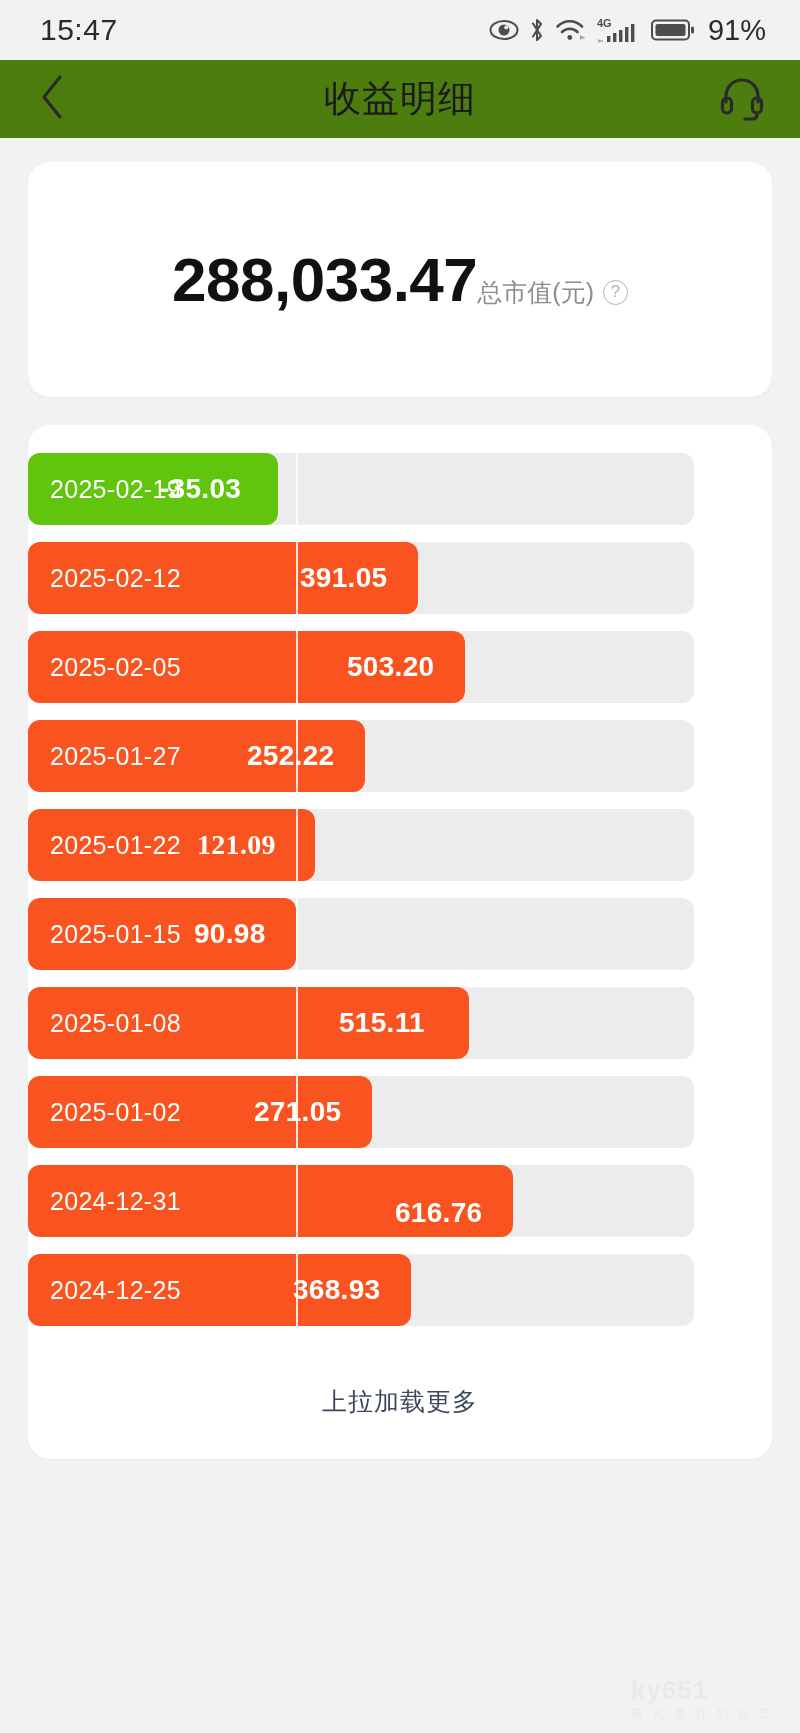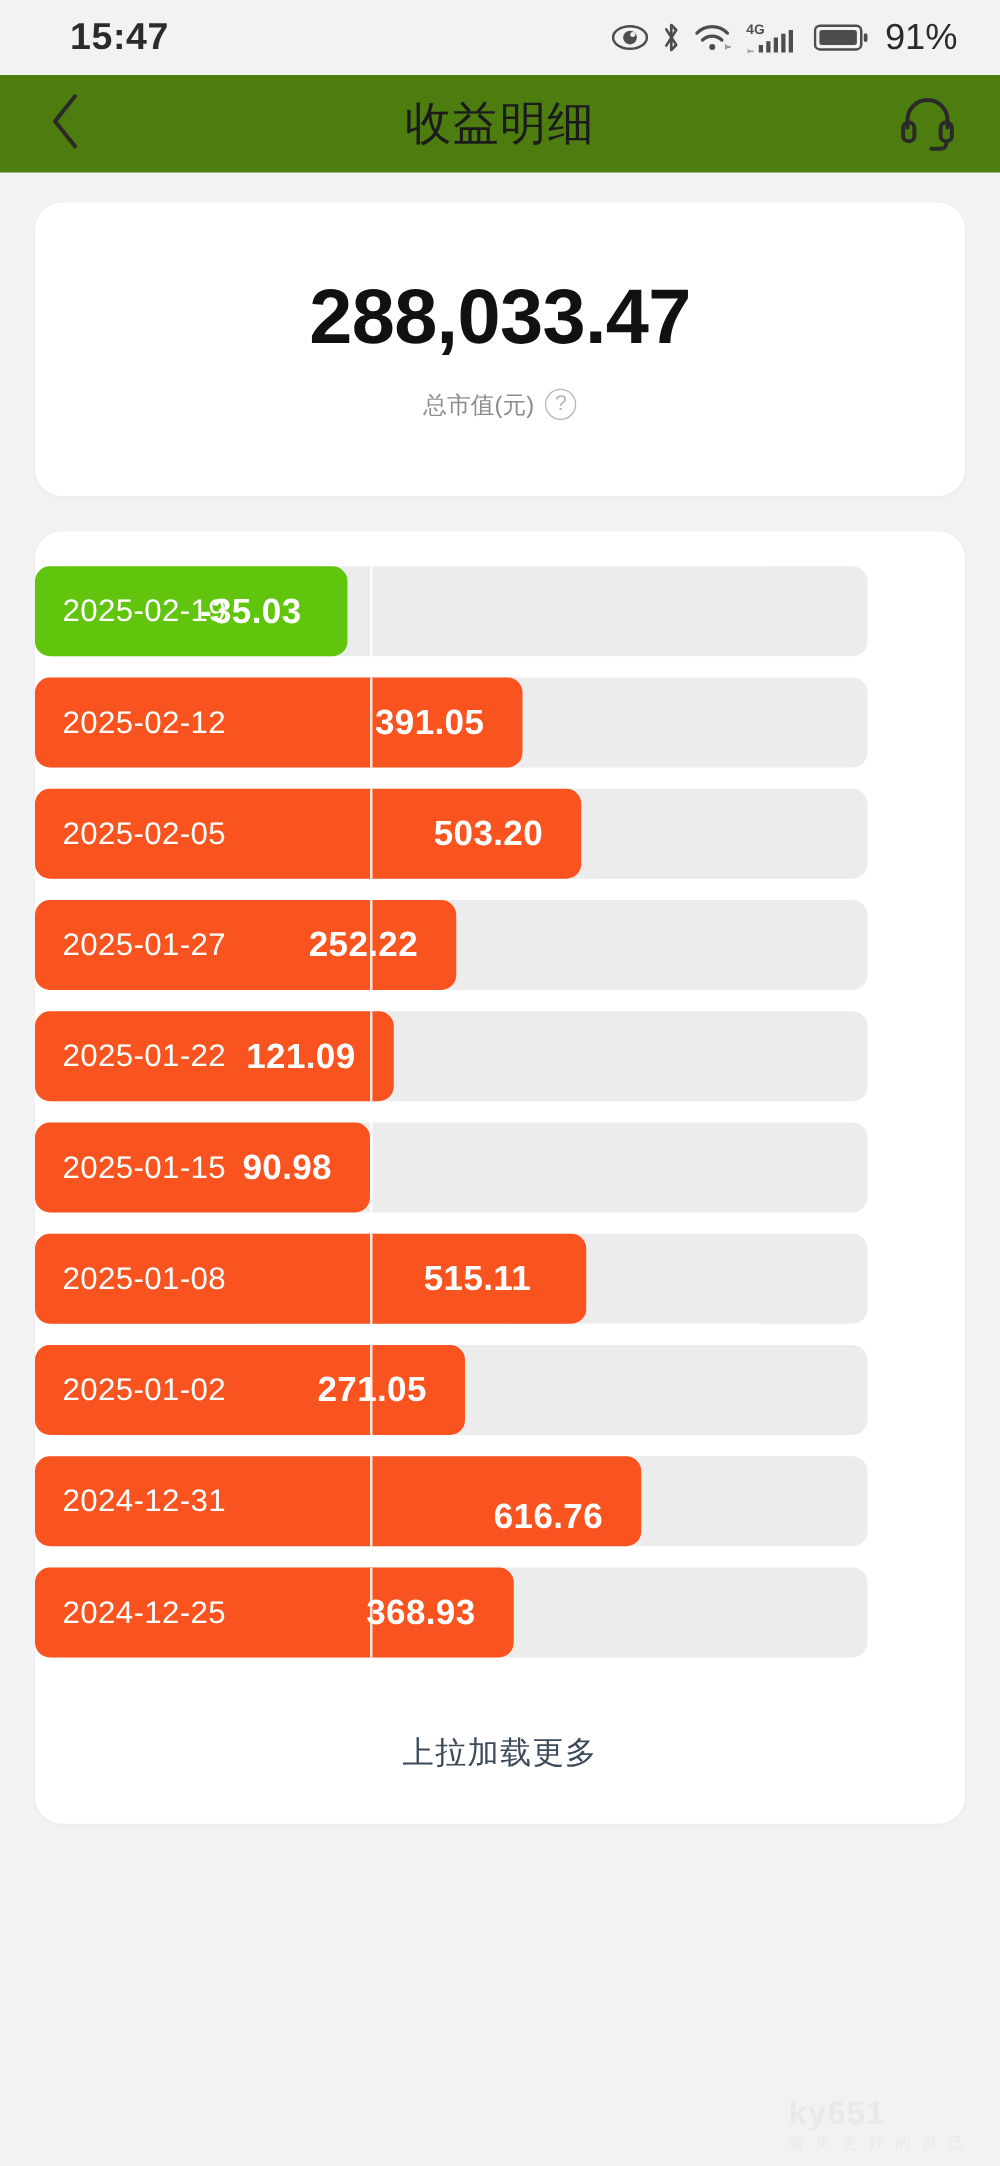--- a/index.html
+++ b/index.html
@@ -10,21 +10,21 @@
     overflow:hidden;
   }
 
   
   .statusbar{
     height:60px; width:100%;
     display:flex; align-items:center; justify-content:space-between;
     padding:0 34px 0 40px;
     background:#f2f2f2;
   }
-  .sb-time{ font-size:30px; color:#2b2b2b; letter-spacing:.5px; font-weight:700;margin-left:16px; }
+  .sb-time{ font-size:30px; color:#2b2b2b; letter-spacing:.5px; font-weight:400; }
   .sb-right{ display:flex; align-items:center; gap:9px; }
   .sb-right svg{ display:block; }
   .sb-batt-pct{ font-size:29px; color:#2b2b2b; margin-left:4px; }
 
   
   .navbar{
     height:78px; width:100%;
     display:flex; align-items:center;
     padding:0 30px 0 26px;
     background:#4d7c0f;
@@ -48,32 +48,32 @@
   .card{
     background:#ffffff;
     border-radius:22px;
     box-shadow:0 1px 3px rgba(0,0,0,.04);
   }
 
   
   .summary{
     margin-top:24px;
     height:235px;
-    display:flex; flex-direction:column;
+    display:flex; flex-direction:row;
     align-items:center; justify-content:center;
   }
   .summary-amount{
     font-size:62px; font-weight:700; color:#111;
     letter-spacing:-.5px; line-height:1;
   }
   .summary-label-row{
     margin-top:26px;
     display:flex; align-items:center; gap:9px;
   }
-  .summary-label{ font-size:19px; color:#8d8d8d; }
+  .summary-label{ font-size:25px; color:#8d8d8d; }
   .q-icon{
     width:25px;height:25px;border-radius:50%;
     border:1.6px solid #b4b4b4;
     color:#b4b4b4; font-size:17px; line-height:22px;
     text-align:center; display:inline-block;
   }
 
   
   .list-card{
     margin-top:28px;
@@ -243,21 +243,21 @@
           <div class="track"></div>
           <div class="bar pos" style="width: 337px;"></div>
           <div class="bar-date">2025-01-27</div>
           <div class="bar-value" style="left: 219px;">252.22</div>
           <div class="divider"></div>
         </div>
         <div class="row">
           <div class="track"></div>
           <div class="bar pos" style="width: 287px;"></div>
           <div class="bar-date">2025-01-22</div>
-          <div class="bar-value" style="left: 169px;">121.09</div>
+          <div class="bar-value" style="left: 169px; font-family: Liberation Serif, serif;">121.09</div>
           <div class="divider"></div>
         </div>
         <div class="row">
           <div class="track"></div>
           <div class="bar pos" style="width: 268px;"></div>
           <div class="bar-date">2025-01-15</div>
           <div class="bar-value" style="left: 166px;">90.98</div>
           <div class="divider"></div>
         </div>
         <div class="row">

